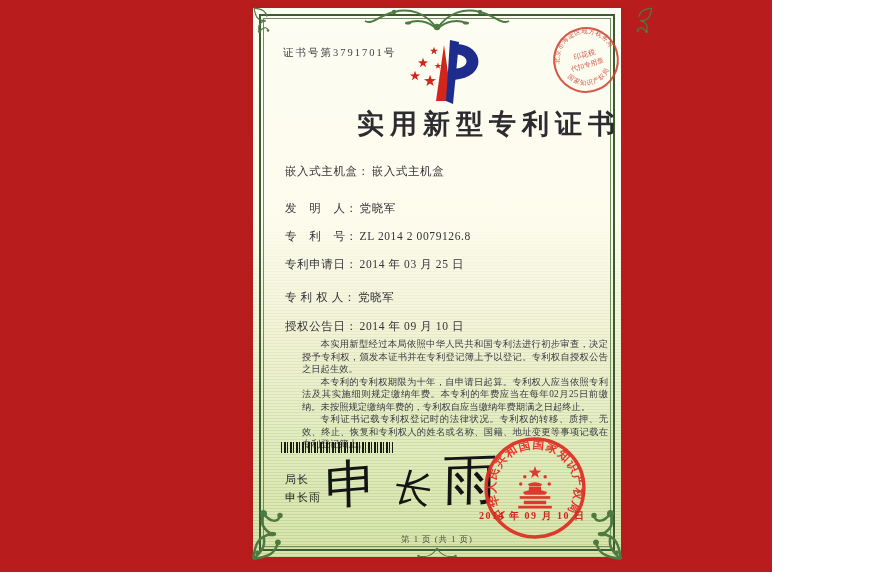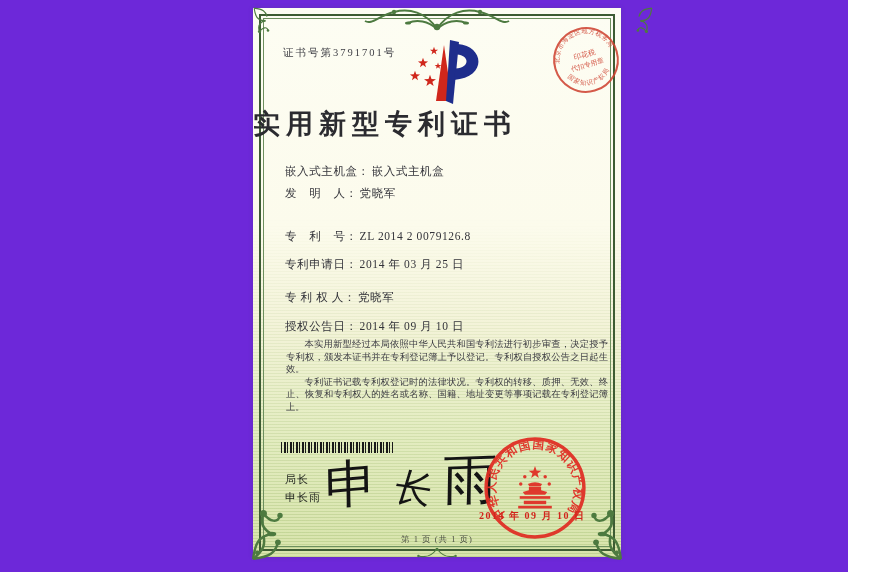--- a/index.html
+++ b/index.html
@@ -1,18 +1,18 @@
 <!DOCTYPE html>
 <html><head>
 <meta charset="utf-8">
 <style>
   * { margin:0; padding:0; box-sizing:border-box; }
   body { width:884px; height:572px; background:#ffffff; overflow:hidden;
          font-family:"Liberation Serif","DejaVu Serif",serif; }
-  .stage { position:relative; width:848px; height:572px; background:#6d28d9; }
+  .stage { position:relative; width:772px; height:572px; background:#b91c1c; }
 
   .cert { position:absolute; left:253px; top:8px; width:368px; height:549px;
           background:linear-gradient(to bottom,#fdfdf3 0%,#fcfbec 40%,#f3f3d8 58%,#e3ecc0 78%,#d8e4ac 100%);
           box-shadow:0 0 5px rgba(60,80,40,0.15); }
   .texture { position:absolute; inset:0; pointer-events:none;
           background:repeating-linear-gradient(0deg, rgba(115,155,60,0.22) 0px, rgba(115,155,60,0.22) 1px, transparent 1px, transparent 3px);
           -webkit-mask-image:linear-gradient(to bottom, transparent 0%, transparent 38%, rgba(0,0,0,.45) 62%, #000 100%);
           mask-image:linear-gradient(to bottom, transparent 0%, transparent 38%, rgba(0,0,0,.45) 62%, #000 100%); }
   .frame-outer { position:absolute; inset:6px; border:2px solid #3d5c33; pointer-events:none; }
   .frame-inner { position:absolute; inset:10px; border:1px solid #6d8f5e; pointer-events:none; }
@@ -25,31 +25,31 @@
   .orn-top-right { right:-2px; top:-2px; transform:scale(.55) scaleX(-1); transform-origin:top right;}
   .orn-bottom-center { left:50%; bottom:-8px; transform:translateX(-50%) scale(.6); }
 
   .cert-no { position:absolute; left:30px; top:38px; font-size:10.5px; letter-spacing:2px; color:#3f3f45; }
 
   .tax-stamp { position:absolute; right:-3px; top:14px; width:76px; height:76px;
                transform:rotate(-16deg); opacity:.88; }
 
   .logo { position:absolute; left:150px; top:28px; width:96px; height:76px; }
 
-  .title { position:absolute; left:0; top:98px; width:100%; text-align:left;
+  .title { position:absolute; left:0; top:98px; width:100%; text-align:right;
            font-size:27px; font-weight:700; letter-spacing:6px; color:#2b2b30; }
 
   .field { position:absolute; left:32px; right:14px; font-size:11.5px; color:#33333a; letter-spacing:.6px; white-space:nowrap; }
-  .f0 { top:156px; } .f1 { top:178px; } .f2 { top:221px;font-family:Liberation Serif, serif; }
+  .f0 { top:156px; } .f1 { top:193px; } .f2 { top:221px;font-family:Liberation Serif, serif; }
   .f3 { top:249px; } .f4 { top:282px; } .f5 { top:311px; }
   .field .val { margin-left:2px;margin-top:36px; }
 
   .legal { position:absolute; left:33px; top:330px; width:322px; font-size:9.3px;
            line-height:12.5px; color:#3b3b42; text-align:justify; }
-  .legal p { text-indent:2em; }
+  .legal p { text-indent:2em;margin-left:16px; }
 
   .barcode { position:absolute; left:28px; top:434px; width:112px; height:11px;
              background:repeating-linear-gradient(90deg,#1a1a1a 0px,#1a1a1a 1px,transparent 1px,transparent 3px,#1a1a1a 3px,#1a1a1a 5px,transparent 5px,transparent 6px); }
 
   .commissioner { position:absolute; left:32px; top:462px; font-size:11px; font-weight:400;
                   color:#20241e; line-height:18px; letter-spacing:1px; }
 
   .autograph { position:absolute; left:72px; top:434px; width:215px; height:90px; color:#141414; }
   .autograph span { position:absolute; font-weight:500; }
   .ag0 { left:0px;  top:8px;  font-size:52px; transform:rotate(-5deg) skewX(-4deg); }
@@ -201,20 +201,21 @@
     </div>
     <div class="field f4">
       <span>专 利 权 人：</span><span class="val">党晓军</span>
     </div>
     <div class="field f5">
       <span>授权公告日：</span><span class="val">2014 年 09 月 10 日</span>
     </div>
 
     <div class="legal">
       <p>本实用新型经过本局依照中华人民共和国专利法进行初步审查，决定授予专利权，颁发本证书并在专利登记簿上予以登记。专利权自授权公告之日起生效。</p>
+      <p>本专利的专利权期限为十年，自申请日起算。专利权人应当依照专利法及其实施细则规定缴纳年费。本专利的年费应当在每年02月25日前缴纳。未按照规定缴纳年费的，专利权自应当缴纳年费期满之日起终止。</p>
       <p>专利证书记载专利权登记时的法律状况。专利权的转移、质押、无效、终止、恢复和专利权人的姓名或名称、国籍、地址变更等事项记载在专利登记簿上。</p>
     </div>
 
     <div class="barcode"></div>
 
     <div class="commissioner">
       <div>局长</div>
       <div>申长雨</div>
     </div>
 

